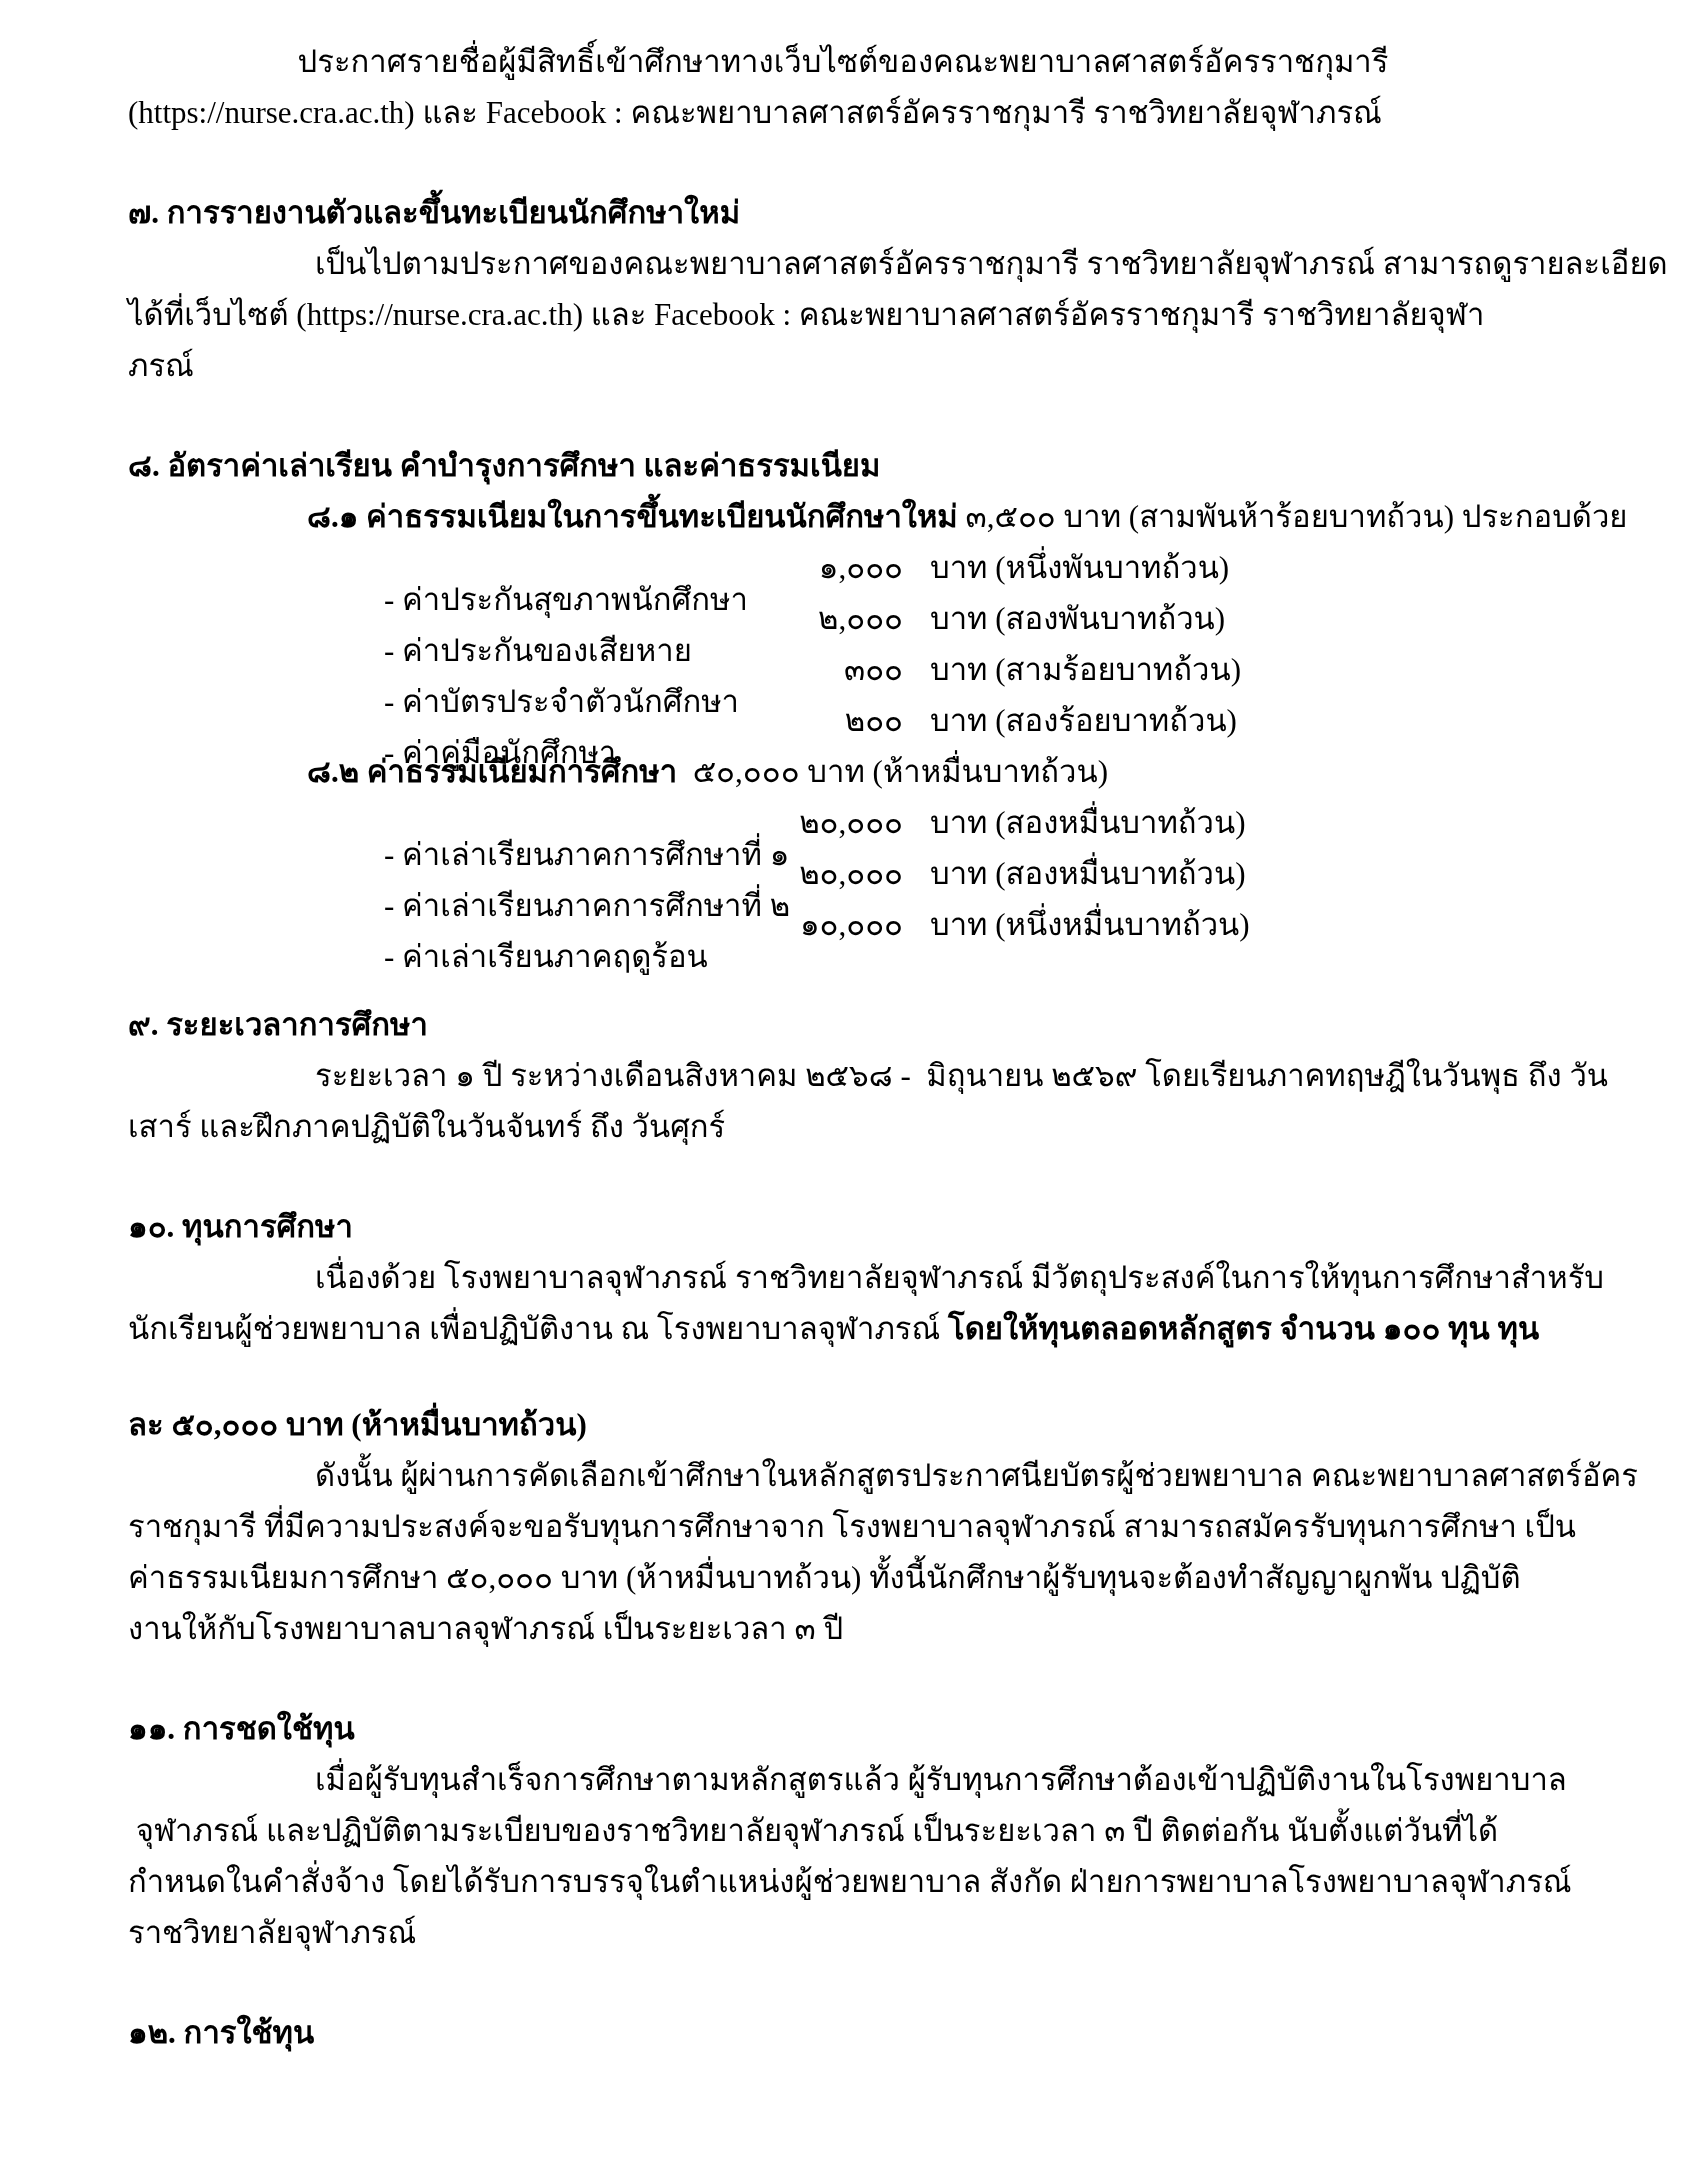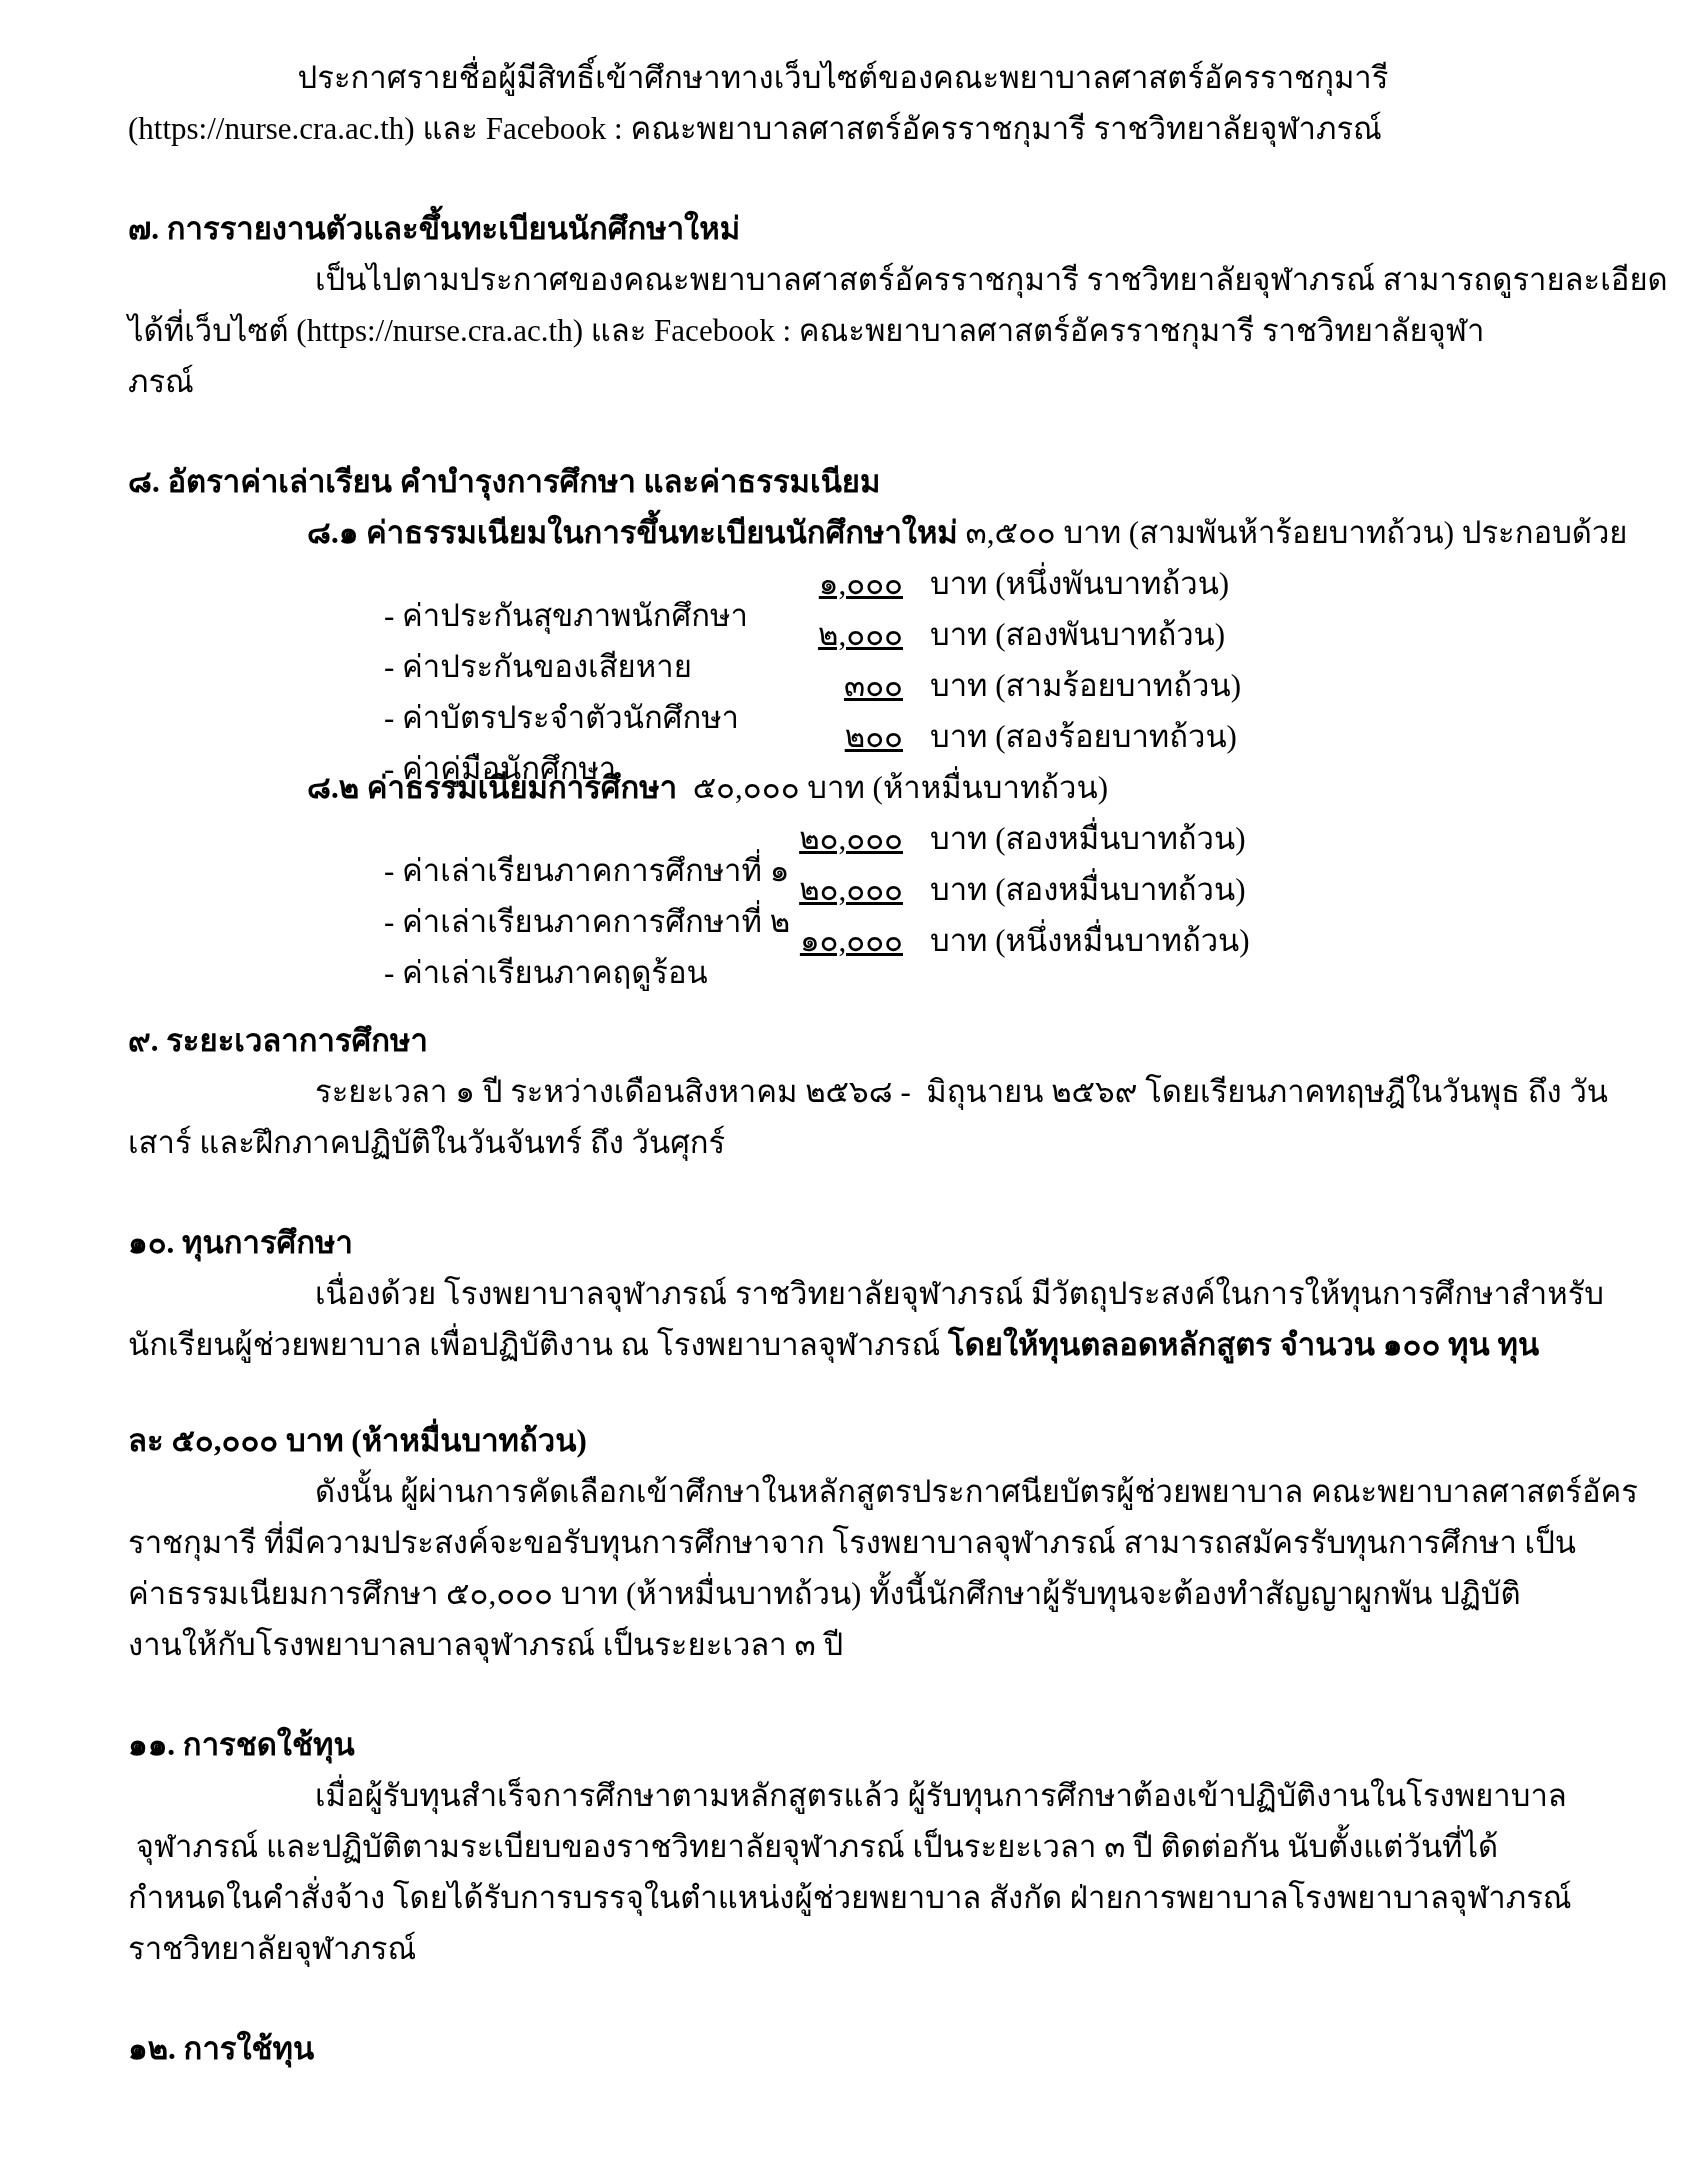--- a/index.html
+++ b/index.html
@@ -11,42 +11,42 @@
     width: 1685px;
     height: 2181px;
     color: #000000;
     font-family: "Liberation Serif", "DejaVu Sans", serif;
     overflow: hidden;
   }
   .page {
     box-sizing: border-box;
     width: 1684px;
     height: 2181px;
-    padding: 52px 126px 0 128px;
+    padding: 36px 126px 0 128px;
     font-size: 31px;
     line-height: 51px;
   }
   .line {
     height: 51px;
     white-space: pre;
   }
   .center   { text-align: center; }
   .indent   { padding-left: 187px; text-align: right; }   
   .sub-indent { padding-left: 179px; } 
   .heading  { font-weight: 700; margin-top: 45px; }
   .gap      { margin-top: 49px; }      
   b         { font-weight: 700; }
   .fee-row {
     display: flex;
     height: 51px;
     padding-left: 256px;
     white-space: pre;
   }
   .fee-label  { flex: 0 0 auto; width: 400px; margin-top: 32px; }
-  .fee-amount { flex: 0 0 auto; width: 119px; text-align: right; text-decoration: underline; }
+  .fee-amount { flex: 0 0 auto; width: 119px; text-align: right; }
   .fee-unit   { flex: 0 0 auto; padding-left: 27px; }
 </style>
 </head>
 <body>
 
 <div class="page">
 
   <div class="line center">ประกาศรายชื่อผู้มีสิทธิ์เข้าศึกษาทางเว็บไซต์ของคณะพยาบาลศาสตร์อัครราชกุมารี</div>
   <div class="line">(https://nurse.cra.ac.th) และ Facebook : คณะพยาบาลศาสตร์อัครราชกุมารี ราชวิทยาลัยจุฬาภรณ์</div>
 

